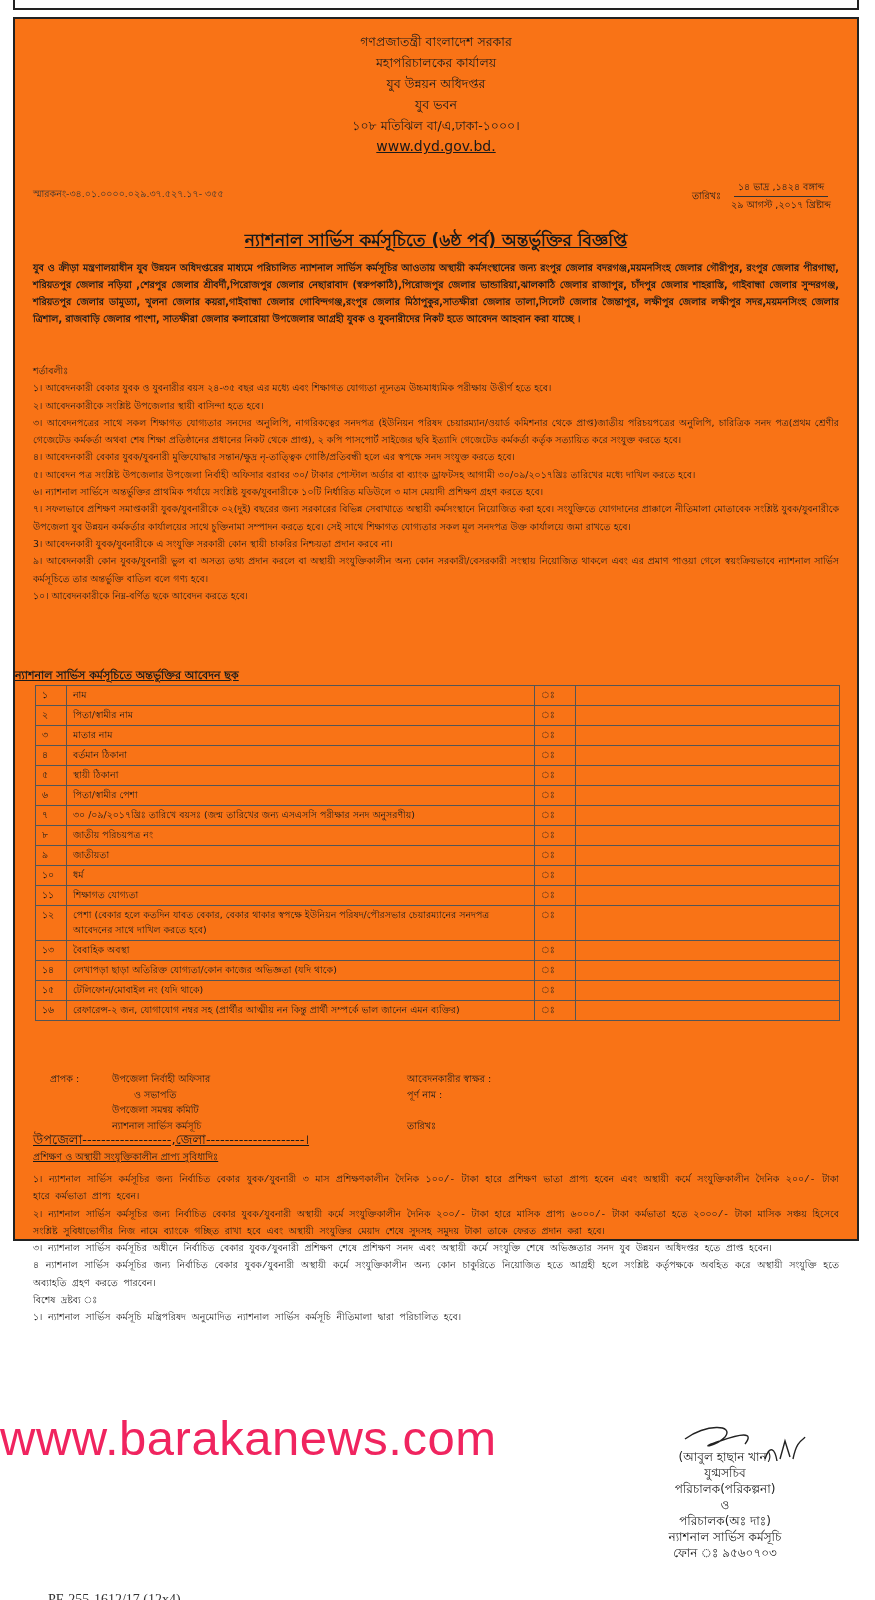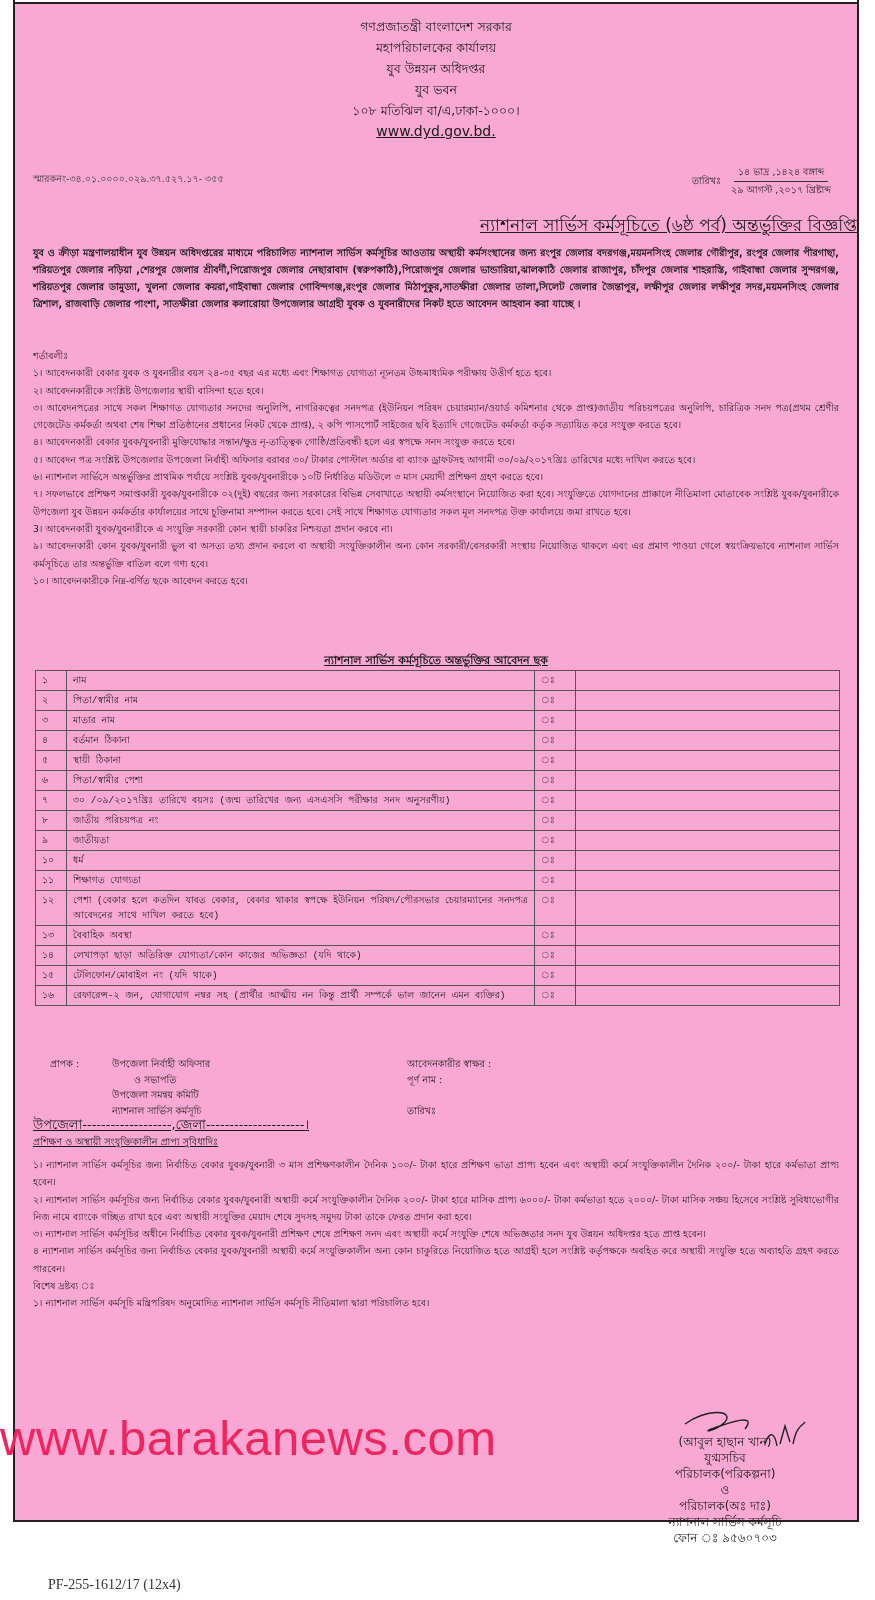--- a/index.html
+++ b/index.html
@@ -1,48 +1,48 @@
 <!DOCTYPE html>
 <html><head>
 <meta charset="utf-8">
 <style>
   html, body { margin:0; padding:0; background:#ffffff; }
   body { width:875px; height:1600px; position:relative; overflow:hidden;
          font-family:"DejaVu Sans", "Liberation Sans", sans-serif; color:#1a1a1a; }
   .top-strip { position:absolute; left:13px; top:0; width:846px; height:10px;
                border:2px solid #222; border-top:none; box-sizing:border-box; }
-  .page { position:absolute; left:13px; top:2px; width:846px; height:1520px;
-          border:2px solid #222; box-sizing:border-box; background:#f9a8d4; }
+  .page { position:absolute; left:13px; top:17px; width:846px; height:1224px;
+          border:2px solid #222; box-sizing:border-box; background:#f97316; }
   .header { position:absolute; left:0; right:0; top:12px; text-align:center;
             font-size:12.5px; line-height:21px; }
   .header .url { font-size:14px; text-decoration:underline; font-family:"DejaVu Sans", sans-serif; }
   .memo { position:absolute; left:18px; top:168px; font-size:9.5px; color:#333; }
   .date-block { position:absolute; right:22px; top:160px; font-size:9.5px; display:flex; align-items:center; gap:6px; }
   .date-block .frac { display:flex; flex-direction:column; align-items:center; }
   .date-block .frac span { display:block; padding:1px 4px; }
   .date-block .frac .num { border-bottom:1px solid #333; }
-  .title { position:absolute; left:0; right:0; top:208px; text-align:right;
-           font-size:17px; font-weight:normal; text-decoration:underline; }
+  .title { position:absolute; left:0; right:0; top:208px; text-align:center;
+           font-size:17px; font-weight:bold; text-decoration:underline; }
   .intro { position:absolute; left:18px; right:18px; top:240px; font-size:9.6px;
            line-height:17px; text-align:justify;font-weight:bold; }
   .conditions { position:absolute; left:18px; right:18px; top:343px; font-size:9.4px; line-height:17.3px; text-align:justify; }
   .conditions p { margin:0; }
-  .form-title { position:absolute; left:0; right:0; top:648px; text-align:center; font-size:11px; font-weight:bold; text-decoration:underline; }
+  .form-title { position:absolute; left:0; right:0; top:648px; text-align:left; font-size:11px; font-weight:bold; text-decoration:underline; }
   table.form { position:absolute; left:20px; top:666px; width:805px; border-collapse:collapse; font-size:9.4px; }
   table.form td { border:1px solid #555; padding:2px 6px; height:15px; vertical-align:top; }
   table.form td.no { width:18px; }
-  table.form td.lbl { width:455px;font-family:Liberation Mono, monospace; }
+  table.form td.lbl { width:455px; }
   table.form td.colon { width:28px; }
   .receiver { position:absolute; left:35px; top:1052px; font-size:9.5px; line-height:15.5px; }
   .receiver .row { display:flex; }
   .receiver .k { width:62px; }
   .applicant { position:absolute; left:392px; top:1052px; font-size:9.5px; line-height:15.5px; }
   .upazila-line { position:absolute; left:18px; top:1111px; font-size:13px;text-decoration:underline; }
   .benefits-title { position:absolute; left:18px; top:1131px; font-size:9.6px; text-decoration:underline; }
-  .benefits { position:absolute; left:18px; right:18px; top:1152px; font-size:9.4px; line-height:17.3px; text-align:justify; }
+  .benefits { position:absolute; left:18px; right:18px; top:1152px; font-size:9.4px; line-height:17.3px; text-align:justify;font-family:Liberation Mono, monospace; }
   .benefits p { margin:0; }
   .watermark { position:absolute; left:0; top:1410px; font-family:"Liberation Sans", sans-serif;
                font-size:49px; color:#f0245f; letter-spacing:0.5px; z-index:5; }
   .sig-block { position:absolute; left:630px; top:1430px; width:160px; text-align:center; font-size:12px; line-height:16px; }
   .signature { position:absolute; left:650px; top:1400px; width:150px; height:50px; }
   .pf { position:absolute; left:33px; top:1525px; font-family:"Liberation Serif", serif; font-size:14px; color:#333;margin-top:48px; }
 </style>
 </head>
 <body>
 

